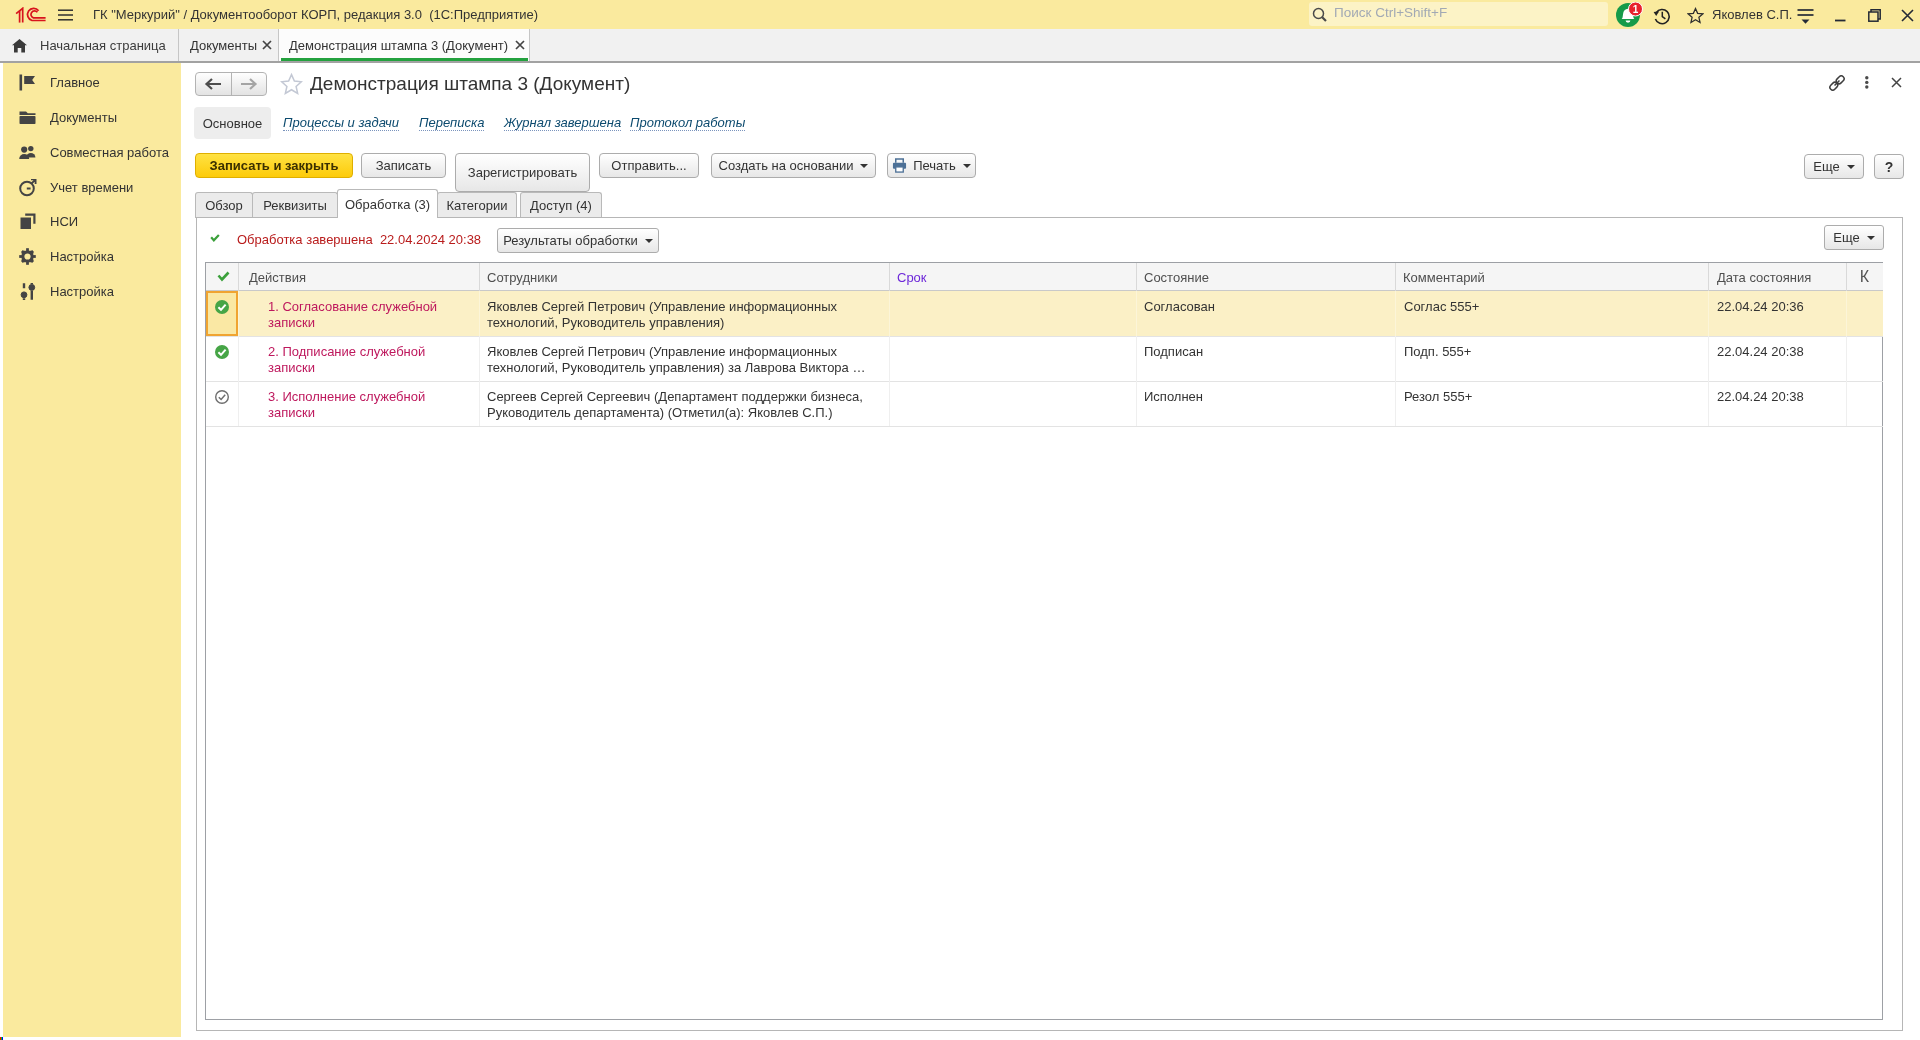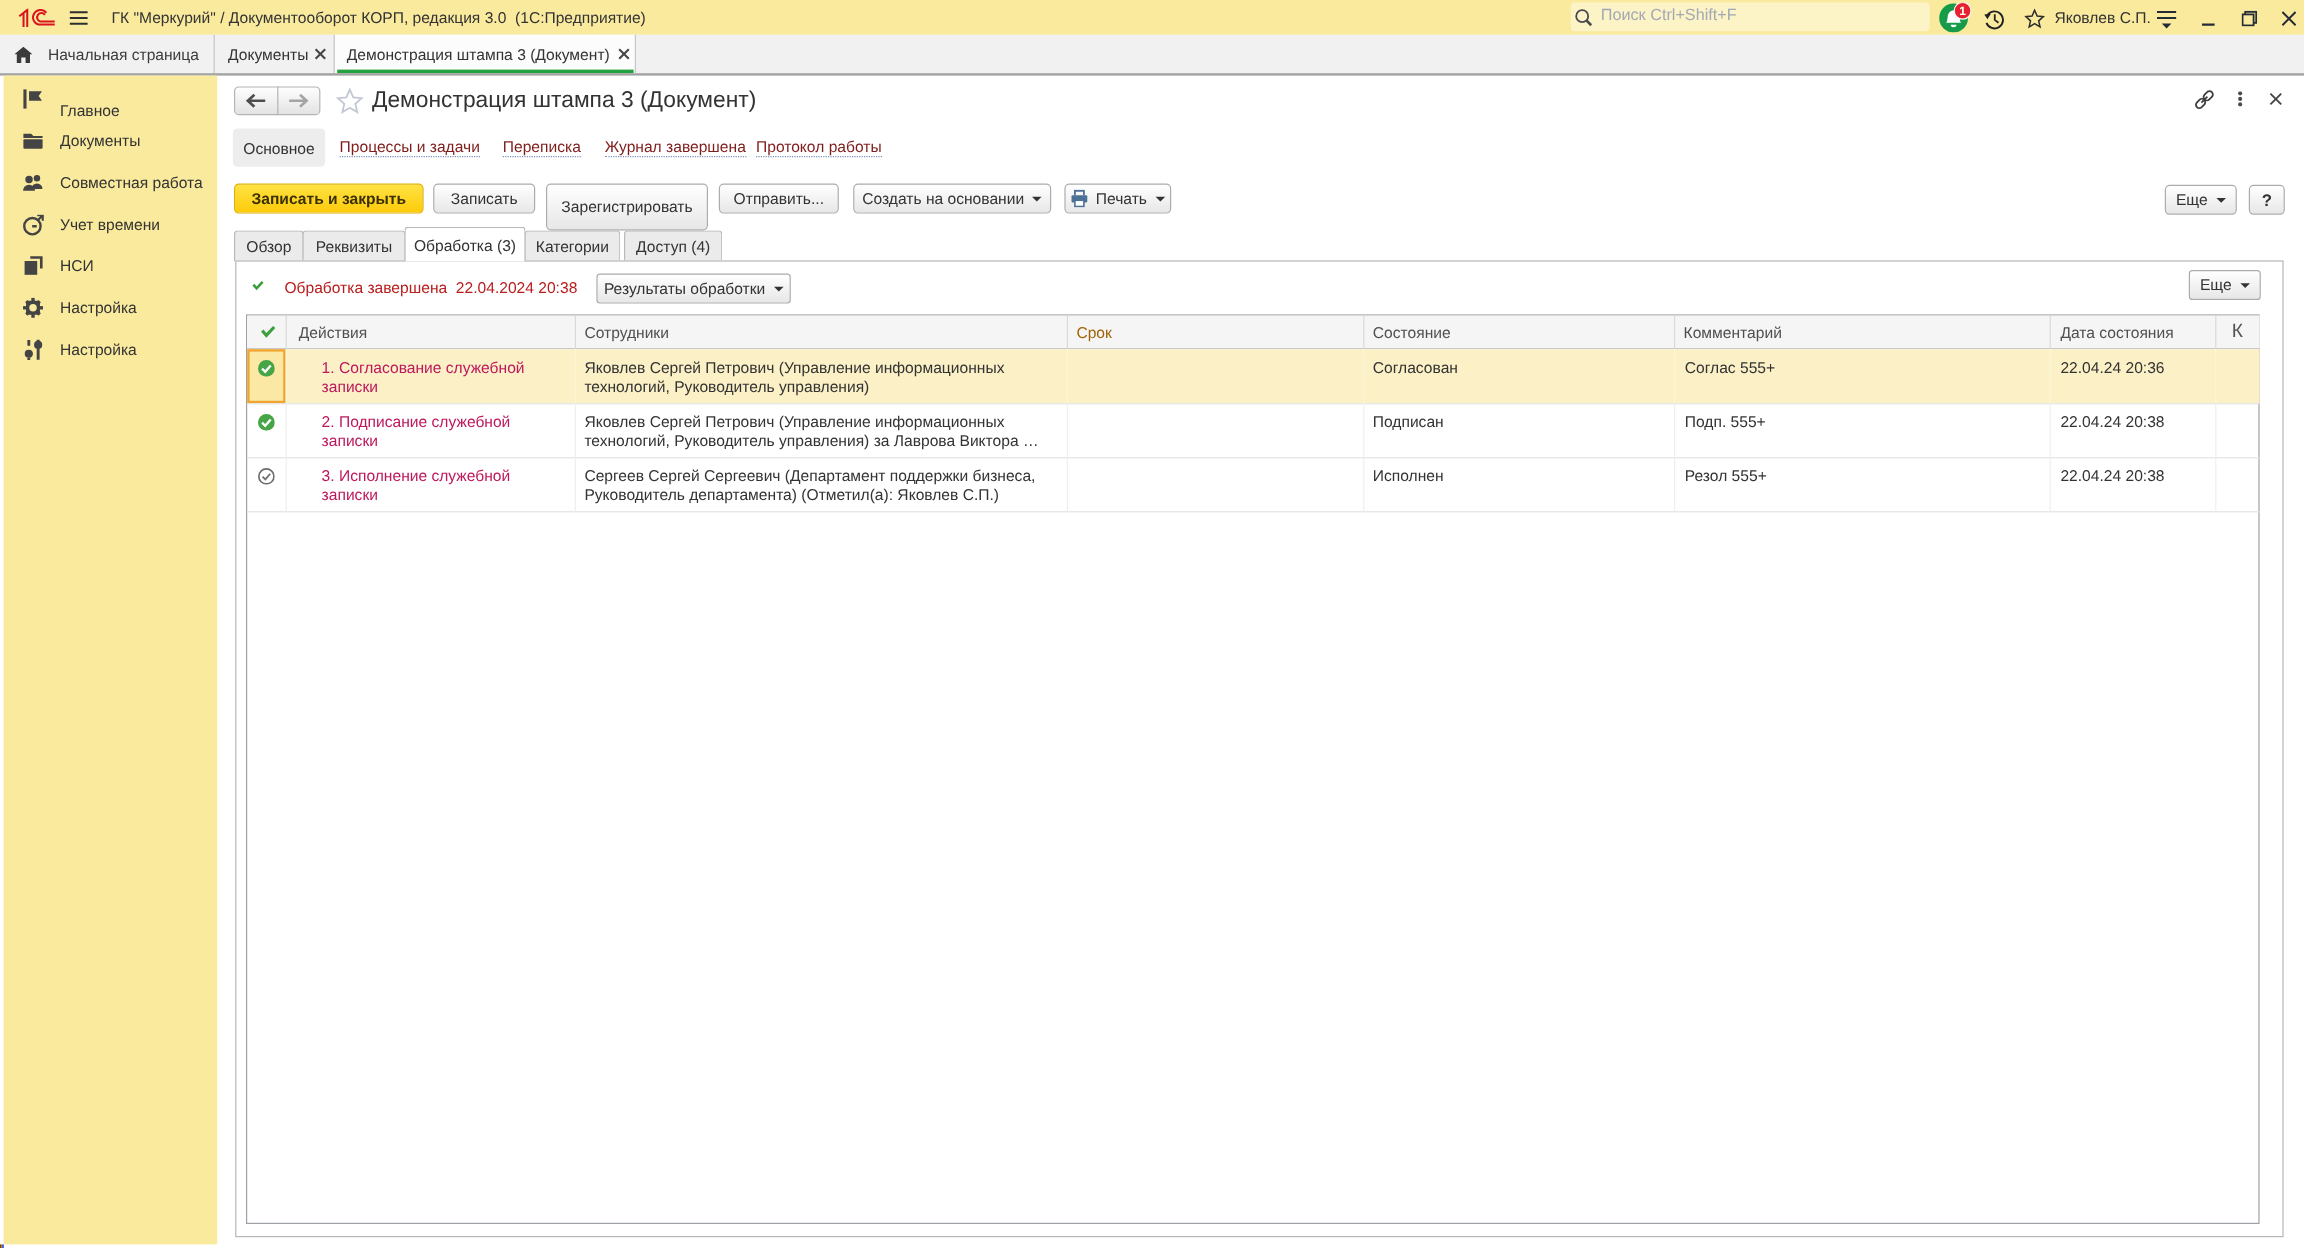--- a/index.html
+++ b/index.html
@@ -10,21 +10,21 @@
   .tabbar { position:absolute; left:0; top:29px; width:1920px; height:32px; background:#F1F1F1; }
   .tabsep { position:absolute; top:29px; height:32px; width:1px; background:#C6C6C6; }
   .botline { position:absolute; left:0; top:61px; width:1920px; height:2px; background:#A2A2A2; }
   .sidebar { position:absolute; left:3px; top:63px; width:178px; height:974px; background:#FAEA9E; }
   .sitem { position:absolute; left:50px; font-size:13px; color:#333; white-space:nowrap; }
   .btn { position:absolute; border:1px solid #ACACAC; border-radius:4px;
     background:linear-gradient(#FFFFFF,#E7E7E7); font-size:13px; color:#333;
     display:flex; align-items:center; justify-content:center; white-space:nowrap; }
   .caret { display:inline-block; width:0; height:0; border-left:4px solid transparent;
     border-right:4px solid transparent; border-top:4px solid #333; margin-left:7px; }
-  .link { position:absolute; font-size:13px; color:#7f1d1d; border-bottom:1px dotted #7A94BD; white-space:nowrap; }
+  .link { position:absolute; font-size:13px; color:#0c4a6e; border-bottom:1px dotted #7A94BD; white-space:nowrap;font-style:italic; }
   .subtab { position:absolute; top:192px; height:26px; background:#EBEBEB; border:1px solid #B9B9B9;
     border-bottom:none; border-radius:3px 3px 0 0; font-size:13px; color:#333;
     display:flex; align-items:center; justify-content:center; }
   .panel { position:absolute; left:196px; top:217px; width:1707px; height:814px;
     border:1px solid #B6B6B6; background:#fff; }
   .tablebox { position:absolute; left:205px; top:262px; width:1678px; height:758px;
     border:1px solid #9DA0A5; background:#fff; }
   .cell { position:absolute; font-size:13px; color:#333; line-height:16px; }
   .bold { font-weight:normal; color:#be185d; }
   .rowline { position:absolute; height:1px; background:#E3E3E3; }
@@ -116,21 +116,21 @@
 <div class="tabsep" style="left:529px"></div>
 <div class="abs" style="left:281px;top:58px;width:247px;height:3px;background:#23A13E"></div>
 <div class="botline"></div>
 
 <div class="sidebar"></div>
 
 <svg class="abs" style="left:19px;top:74px" width="17" height="17" viewBox="0 0 17 17">
   <rect x="0.5" y="0.5" width="2.6" height="16" fill="#444"></rect>
   <path d="M5.2,2 H16 L13.2,6 L16,10 H5.2 Z" fill="#444"></path>
 </svg>
-<div class="sitem" style="top:85px">Главное</div>
+<div class="sitem" style="top:75px">Главное</div>
 
 <svg class="abs" style="left:19px;top:109px" width="17" height="17" viewBox="0 0 17 17">
   <path d="M0.5,2.5 H7 L8.8,4.3 H16.5 V6 H0.5 Z" fill="#444"></path>
   <rect x="0.5" y="7" width="16" height="8" rx="0.8" fill="#444"></rect>
 </svg>
 <div class="sitem" style="top:110px">Документы</div>
 
 <svg class="abs" style="left:19px;top:144px" width="18" height="17" viewBox="0 0 18 17">
   <circle cx="11.8" cy="4.6" r="2.7" fill="#444"></circle>
   <path d="M7.2,13.5 a4.6,4.6 0 0 1 9.2,0 z" fill="#444"></path>
@@ -244,21 +244,21 @@
 <div class="btn" style="left:497px;top:228px;width:162px;height:25px;border-radius:3px">Результаты обработки<span class="caret"></span></div>
 <div class="btn" style="left:1824px;top:225px;width:60px;height:25px;border-radius:3px">Еще<span class="caret"></span></div>
 <div class="tablebox"></div>
 
 <div class="abs" style="left:206px;top:263px;width:1677px;height:28px;background:#F5F5F5;border-bottom:1px solid #C9C9C9"></div>
 <svg class="abs" style="left:217px;top:271px" width="13" height="11" viewBox="0 0 13 11">
   <path d="M1.5,4.5 L5,8.5 L11.5,1.5" fill="none" stroke="#3BA03B" stroke-width="2.6"></path>
 </svg>
 <div class="abs" style="left:249px;top:263px;height:28px;display:flex;align-items:center;font-size:13px;color:#4F4F4F">Действия</div>
 <div class="abs" style="left:487px;top:263px;height:28px;display:flex;align-items:center;font-size:13px;color:#4F4F4F">Сотрудники</div>
-<div class="abs" style="left:897px;top:263px;height:28px;display:flex;align-items:center;font-size:13px;color:#a16207">Срок</div>
+<div class="abs" style="left:897px;top:263px;height:28px;display:flex;align-items:center;font-size:13px;color:#6d28d9">Срок</div>
 <div class="abs" style="left:1144px;top:263px;height:28px;display:flex;align-items:center;font-size:13px;color:#4F4F4F">Состояние</div>
 <div class="abs" style="left:1403px;top:263px;height:28px;display:flex;align-items:center;font-size:13px;color:#4F4F4F">Комментарий</div>
 <div class="abs" style="left:1717px;top:263px;height:28px;display:flex;align-items:center;font-size:13px;color:#4F4F4F">Дата состояния</div>
 <div class="abs" style="left:1846px;top:263px;width:37px;height:28px;display:flex;align-items:center;justify-content:center;font-size:16px;color:#555">К</div>
 
 <div class="abs" style="left:238px;top:263px;width:1px;height:28px;background:#D9D9D9"></div>
 <div class="abs" style="left:479px;top:263px;width:1px;height:28px;background:#D9D9D9"></div>
 <div class="abs" style="left:889px;top:263px;width:1px;height:28px;background:#D9D9D9"></div>
 <div class="abs" style="left:1136px;top:263px;width:1px;height:28px;background:#D9D9D9"></div>
 <div class="abs" style="left:1395px;top:263px;width:1px;height:28px;background:#D9D9D9"></div>

